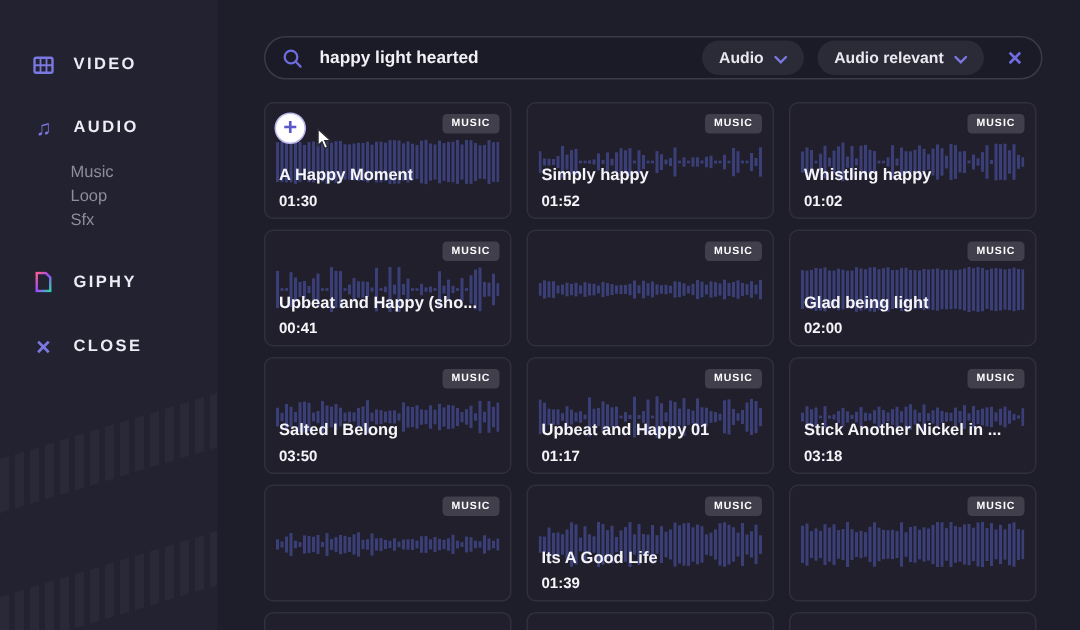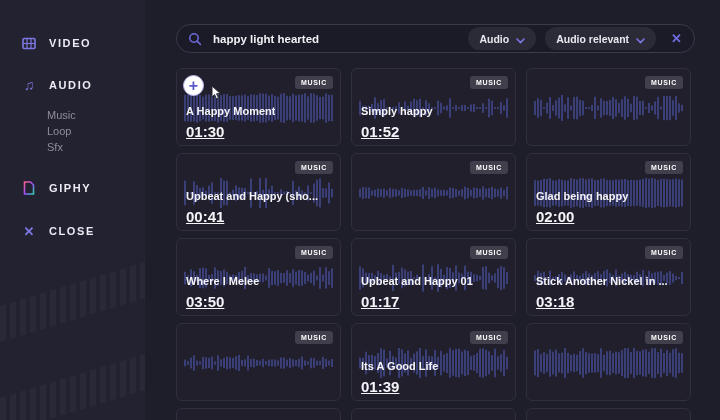--- a/index.html
+++ b/index.html
@@ -36,21 +36,21 @@
     display:grid;grid-template-columns:repeat(3,165px);column-gap:10px;row-gap:7px;}
   .card{position:relative;height:78px;box-sizing:border-box;border-radius:6px;
     background:#201f2b;border:1px solid #312f3e;cursor:pointer;}
   .badge{position:absolute;top:7px;right:7px;background:#413f4c;color:#ffffff;
     font-size:7px;font-weight:bold;letter-spacing:0.7px;padding:3px 6px;border-radius:3px;}
   .wave{position:absolute;left:7px;top:24px;width:149px;height:30px;overflow:hidden;}
   .meta{position:absolute;left:9px;right:9px;bottom:5px;display:flex;
     justify-content:space-between;align-items:baseline;gap:6px;flex-direction:column;}
   .title{font-size:11px;font-weight:bold;color:#f5f4f8;white-space:nowrap;
     overflow:hidden;text-overflow:ellipsis;}
-  .duration{font-size:15px;font-weight:bold;color:#f5f4f8;flex:none;text-decoration:underline;}
+  .duration{font-size:10px;font-weight:bold;color:#f5f4f8;flex:none;}
   .add-btn{position:absolute;top:6px;left:6px;width:21px;height:21px;border-radius:50%;
     background:#ffffff;border:1px solid #b9b7ec;box-sizing:border-box;display:none;
     align-items:center;justify-content:center;color:#5b58c9;font-size:16px;font-weight:bold;
     line-height:1;cursor:pointer;}
   .cursor-wrap{position:absolute;top:16px;left:34px;display:none;pointer-events:none;}
   .card.hovered .add-btn{display:flex;}
   .card.hovered .cursor-wrap{display:block;}
 </style>
 </head>
 <body>
@@ -304,20 +304,24 @@
           <rect x="123" y="3.8" width="2" height="22.4" fill="#3a3f77"></rect>
           <rect x="126" y="13.7" width="2" height="2.7" fill="#3a3f77"></rect>
           <rect x="129" y="2.8" width="2" height="24.5" fill="#3a3f77"></rect>
           <rect x="132" y="3.1" width="2" height="23.8" fill="#3a3f77"></rect>
           <rect x="135" y="2.8" width="2" height="24.4" fill="#3a3f77"></rect>
           <rect x="138" y="7.1" width="2" height="15.7" fill="#3a3f77"></rect>
           <rect x="141" y="3.1" width="2" height="23.8" fill="#3a3f77"></rect>
           <rect x="144" y="10.3" width="2" height="9.3" fill="#3a3f77"></rect>
           <rect x="147" y="11.8" width="2" height="6.4" fill="#3a3f77"></rect>
         </svg></span>
+    <div class="meta">
+      <span class="title">Whistling happy</span>
+      <span class="duration">01:02</span>
+    </div>
 
   </div>
     <div class="card">
     <span class="badge">MUSIC</span>
     <span class="wave"><svg width="149" height="30" viewBox="0 0 149 30">
           <rect x="0" y="2.6" width="2" height="24.7" fill="#3a3f77"></rect>
           <rect x="3" y="14.1" width="2" height="1.8" fill="#3a3f77"></rect>
           <rect x="6" y="14.1" width="2" height="1.8" fill="#3a3f77"></rect>
           <rect x="9" y="3.4" width="2" height="23.2" fill="#3a3f77"></rect>
           <rect x="12" y="7.0" width="2" height="16.1" fill="#3a3f77"></rect>
@@ -477,21 +481,21 @@
           <rect x="126" y="1.0" width="2" height="27.9" fill="#3a3f77"></rect>
           <rect x="129" y="0.7" width="2" height="28.7" fill="#3a3f77"></rect>
           <rect x="132" y="1.1" width="2" height="27.9" fill="#3a3f77"></rect>
           <rect x="135" y="1.6" width="2" height="26.8" fill="#3a3f77"></rect>
           <rect x="138" y="1.2" width="2" height="27.6" fill="#3a3f77"></rect>
           <rect x="141" y="0.4" width="2" height="29.1" fill="#3a3f77"></rect>
           <rect x="144" y="1.3" width="2" height="27.5" fill="#3a3f77"></rect>
           <rect x="147" y="1.5" width="2" height="27.0" fill="#3a3f77"></rect>
         </svg></span>
     <div class="meta">
-      <span class="title">Glad being happy</span>
+      <span class="title">Glad being light</span>
       <span class="duration">02:00</span>
     </div>
 
   </div>
     <div class="card">
     <span class="badge">MUSIC</span>
     <span class="wave"><svg width="149" height="30" viewBox="0 0 149 30">
           <rect x="0" y="8.8" width="2" height="12.5" fill="#3a3f77"></rect>
           <rect x="3" y="12.2" width="2" height="5.6" fill="#3a3f77"></rect>
           <rect x="6" y="6.3" width="2" height="17.3" fill="#3a3f77"></rect>
@@ -537,21 +541,21 @@
           <rect x="126" y="9.8" width="2" height="10.3" fill="#3a3f77"></rect>
           <rect x="129" y="7.5" width="2" height="14.9" fill="#3a3f77"></rect>
           <rect x="132" y="12.5" width="2" height="4.9" fill="#3a3f77"></rect>
           <rect x="135" y="4.2" width="2" height="21.6" fill="#3a3f77"></rect>
           <rect x="138" y="11.5" width="2" height="7.1" fill="#3a3f77"></rect>
           <rect x="141" y="4.4" width="2" height="21.1" fill="#3a3f77"></rect>
           <rect x="144" y="8.2" width="2" height="13.6" fill="#3a3f77"></rect>
           <rect x="147" y="5.3" width="2" height="19.5" fill="#3a3f77"></rect>
         </svg></span>
     <div class="meta">
-      <span class="title">Where I Melee</span>
+      <span class="title">Salted I Belong</span>
       <span class="duration">03:50</span>
     </div>
 
   </div>
     <div class="card">
     <span class="badge">MUSIC</span>
     <span class="wave"><svg width="149" height="30" viewBox="0 0 149 30">
           <rect x="0" y="3.4" width="2" height="23.1" fill="#3a3f77"></rect>
           <rect x="3" y="5.5" width="2" height="18.9" fill="#3a3f77"></rect>
           <rect x="6" y="9.5" width="2" height="11.0" fill="#3a3f77"></rect>

